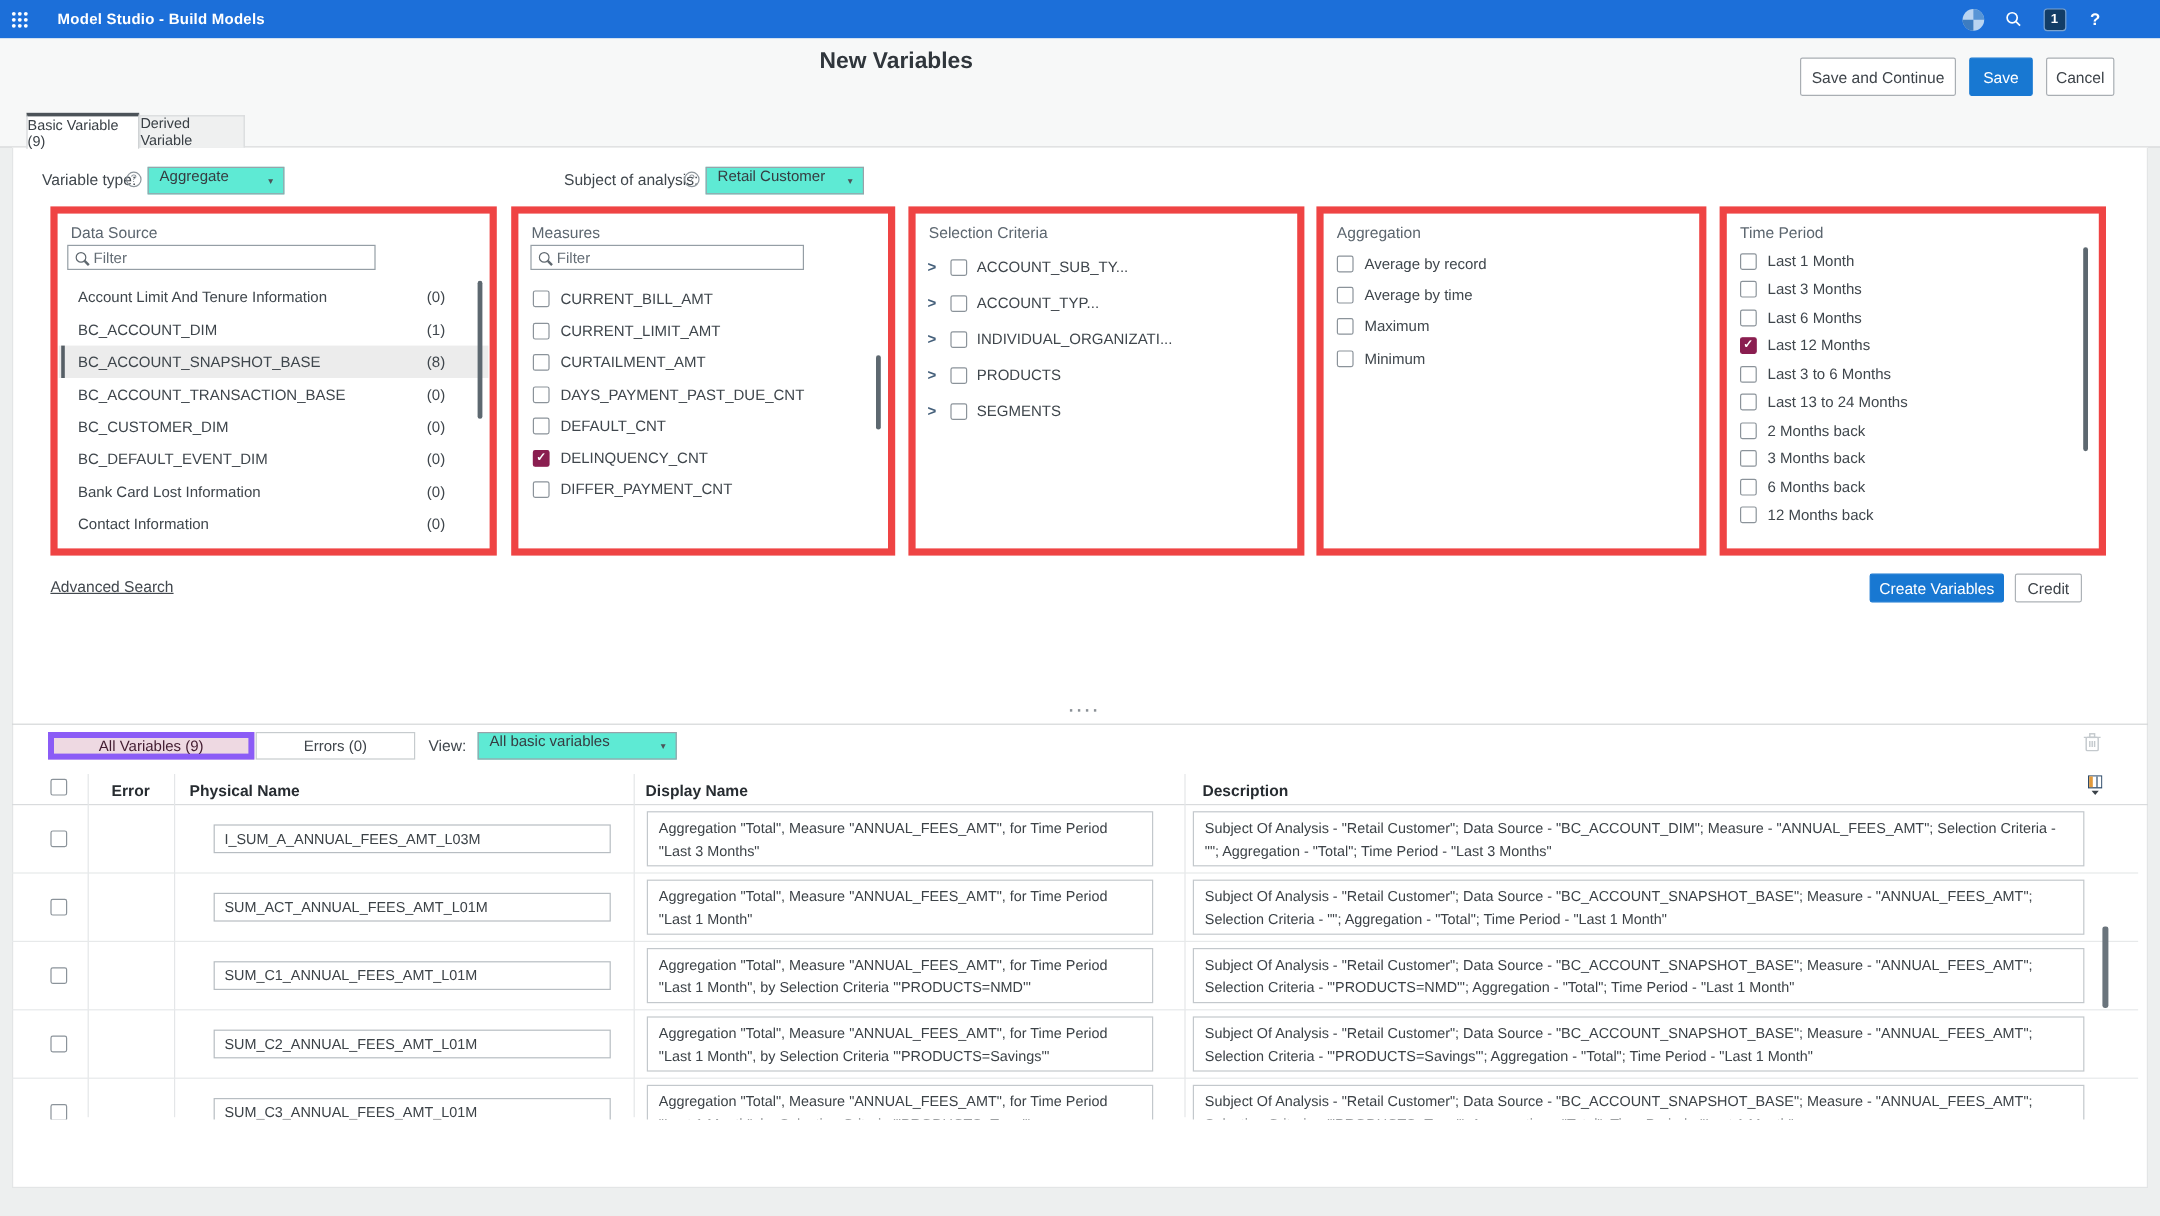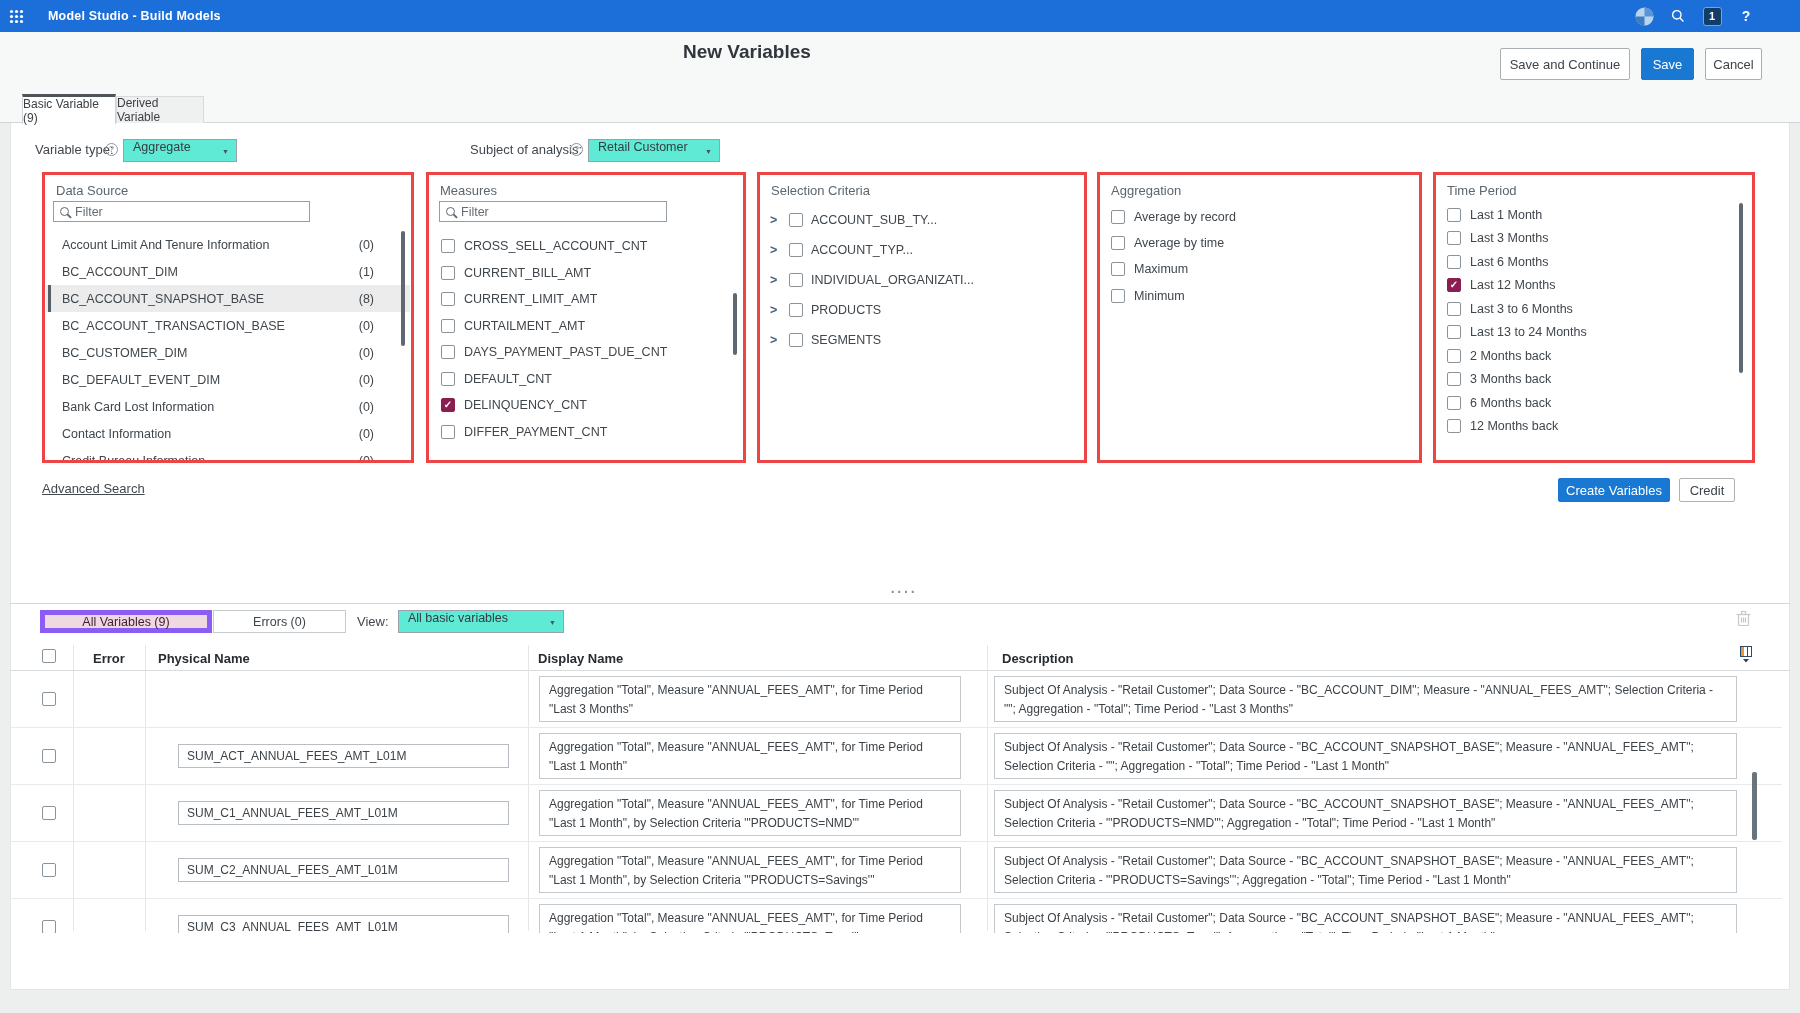--- a/index.html
+++ b/index.html
@@ -41,21 +41,21 @@
   .select{position:absolute;height:23px;background:#5eead4;border:1px solid #99a2a9;box-sizing:border-box;font-size:12.5px;color:#363c41;display:flex;padding:0 18px 0 9px;cursor:pointer;}
   .select::after{content:"▼";font-size:7px;color:#4c5358;position:absolute;right:7px;top:8px;}
   .sel-vartype{left:123px;top:139px;width:114px;}
   .sel-subject{left:588px;top:139px;width:132px;}
   .lbl-vartype{left:35px;}
   .lbl-subject{left:470px;}
   .info-vartype{left:105px;}
   .info-subject{left:570px;}
 
   
-  .panel{position:absolute;top:172px;height:291px;background:#fff;border:3px solid #ef4444;box-sizing:border-box;overflow:hidden;}
+  .panel{position:absolute;top:172px;height:291px;background:#fff;border:6px solid #ef4444;box-sizing:border-box;overflow:hidden;}
   .p-title{position:absolute;left:11px;top:8px;font-size:13px;color:#5c666f;}
   #p-datasource{left:42px;width:372px;}
   #p-measures{left:426px;width:320px;}
   #p-selection{left:757px;width:330px;}
   #p-aggregation{left:1097px;width:325px;}
   #p-timeperiod{left:1433px;width:322px;}
 
   .filter{position:absolute;top:26px;height:21px;border:1px solid #959ea5;background:#fff;display:flex;align-items:center;padding:0 6px;gap:6px;box-sizing:border-box;}
   .f-ds{left:8px;width:257px;}
   .f-m{left:10px;width:228px;}
@@ -244,24 +244,20 @@
 
   <div class="panel" id="p-measures">
     <div class="p-title">Measures</div>
     <div class="filter f-m">
       <span class="mag"></span>
       <input placeholder="Filter" style="">
     </div>
     <div class="list m-list">
       <div class="m-item">
           <span class="checkbox"></span>
-          <span>CROSS_SELL_ACCOUNT_CNT</span>
-        </div>
-      <div class="m-item">
-          <span class="checkbox"></span>
           <span>CURRENT_BILL_AMT</span>
         </div>
       <div class="m-item">
           <span class="checkbox"></span>
           <span>CURRENT_LIMIT_AMT</span>
         </div>
       <div class="m-item">
           <span class="checkbox"></span>
           <span>CURTAILMENT_AMT</span>
         </div>
@@ -424,20 +420,21 @@
   </span>
   <div class="head-line"></div>
   <div class="col-line cl-1"></div>
   <div class="col-line cl-2"></div>
   <div class="col-line cl-3"></div>
   <div class="col-line cl-4"></div>
 
   <div class="rows">
     <div class="row">
       <span class="checkbox rcb"></span>
+      <input class="pn-input" value="I_SUM_A_ANNUAL_FEES_AMT_L03M" style="">
       <div class="txt-box disp-box">Aggregation "Total", Measure "ANNUAL_FEES_AMT", for Time Period "Last 3 Months"</div>
       <div class="txt-box desc-box">Subject Of Analysis - "Retail Customer"; Data Source - "BC_ACCOUNT_DIM"; Measure - "ANNUAL_FEES_AMT"; Selection Criteria - ""; Aggregation - "Total"; Time Period - "Last 3 Months"</div>
     </div>
     <div class="row">
       <span class="checkbox rcb"></span>
       <input class="pn-input" value="SUM_ACT_ANNUAL_FEES_AMT_L01M" style="">
       <div class="txt-box disp-box">Aggregation "Total", Measure "ANNUAL_FEES_AMT", for Time Period "Last 1 Month"</div>
       <div class="txt-box desc-box">Subject Of Analysis - "Retail Customer"; Data Source - "BC_ACCOUNT_SNAPSHOT_BASE"; Measure - "ANNUAL_FEES_AMT"; Selection Criteria - ""; Aggregation - "Total"; Time Period - "Last 1 Month"</div>
     </div>
     <div class="row">

